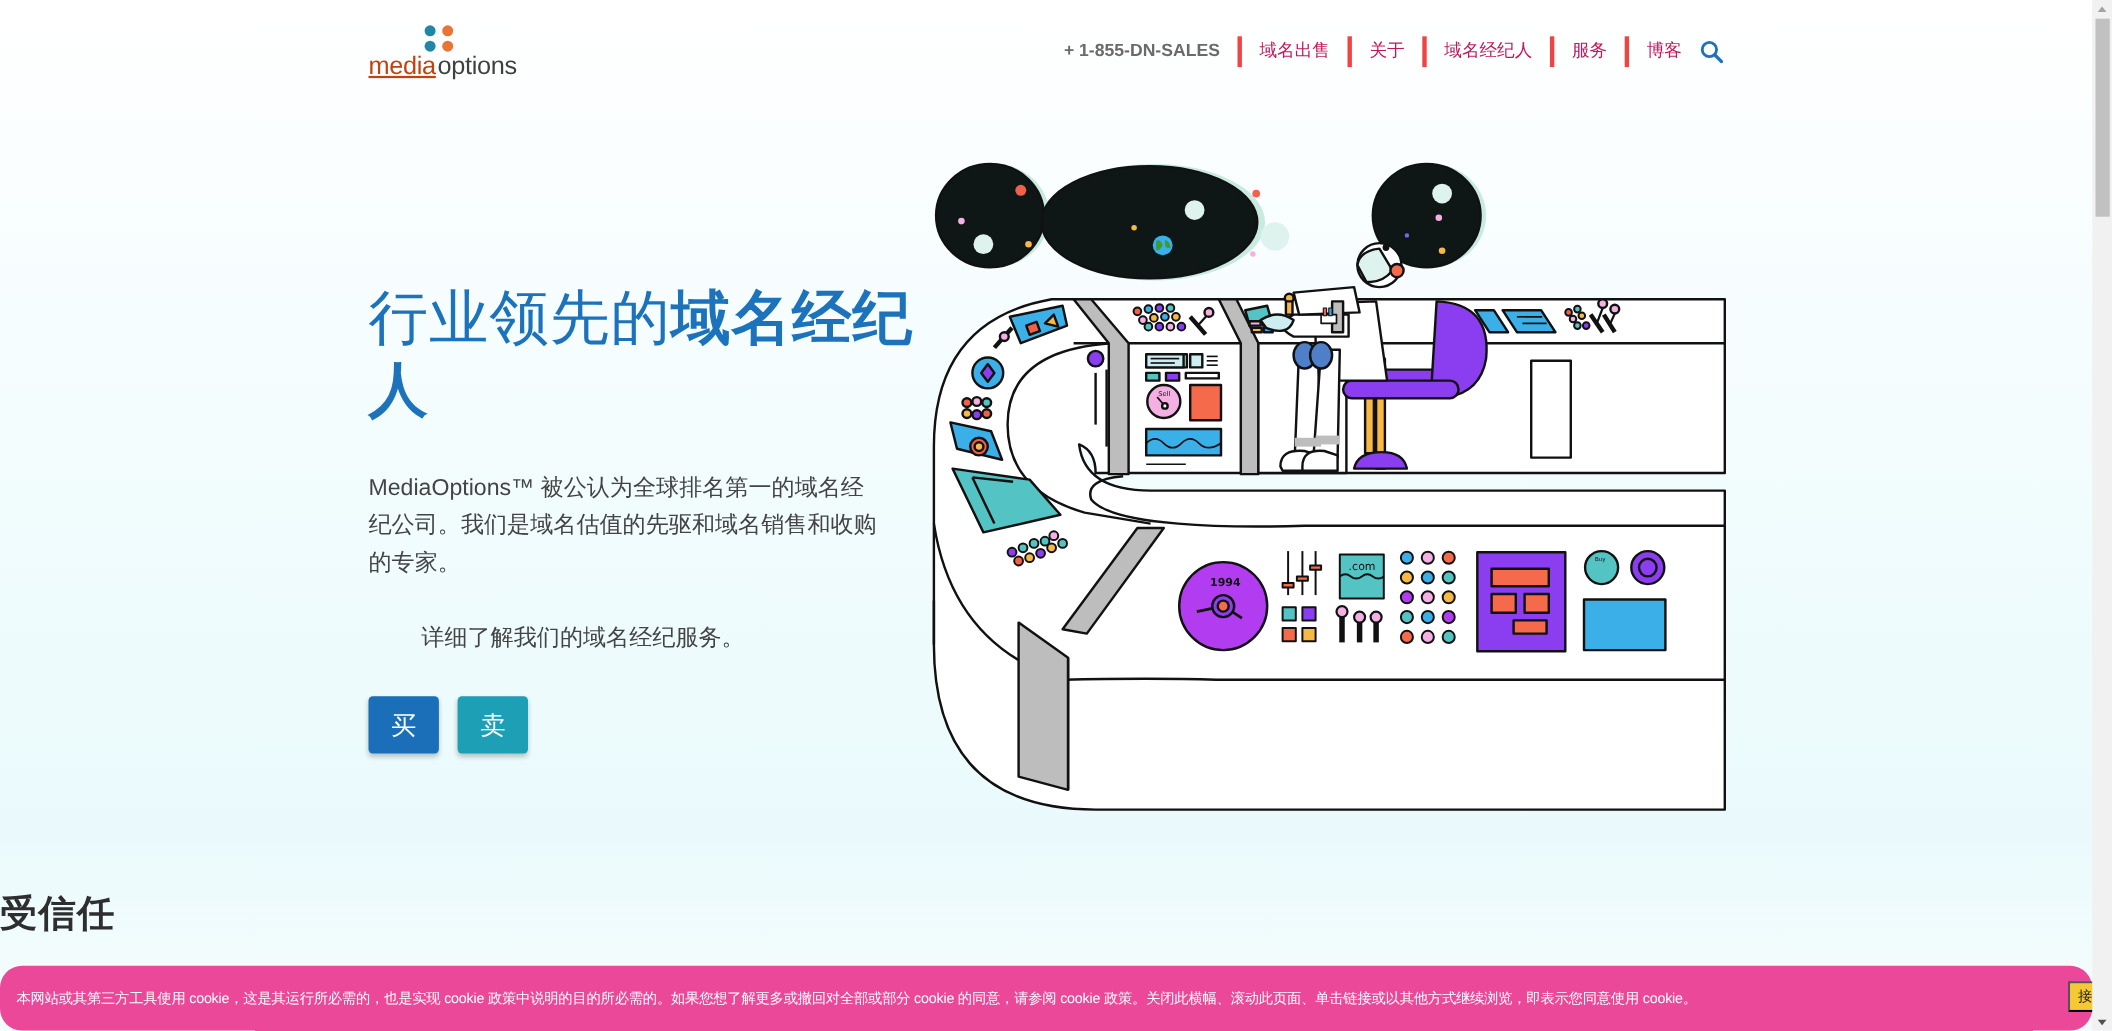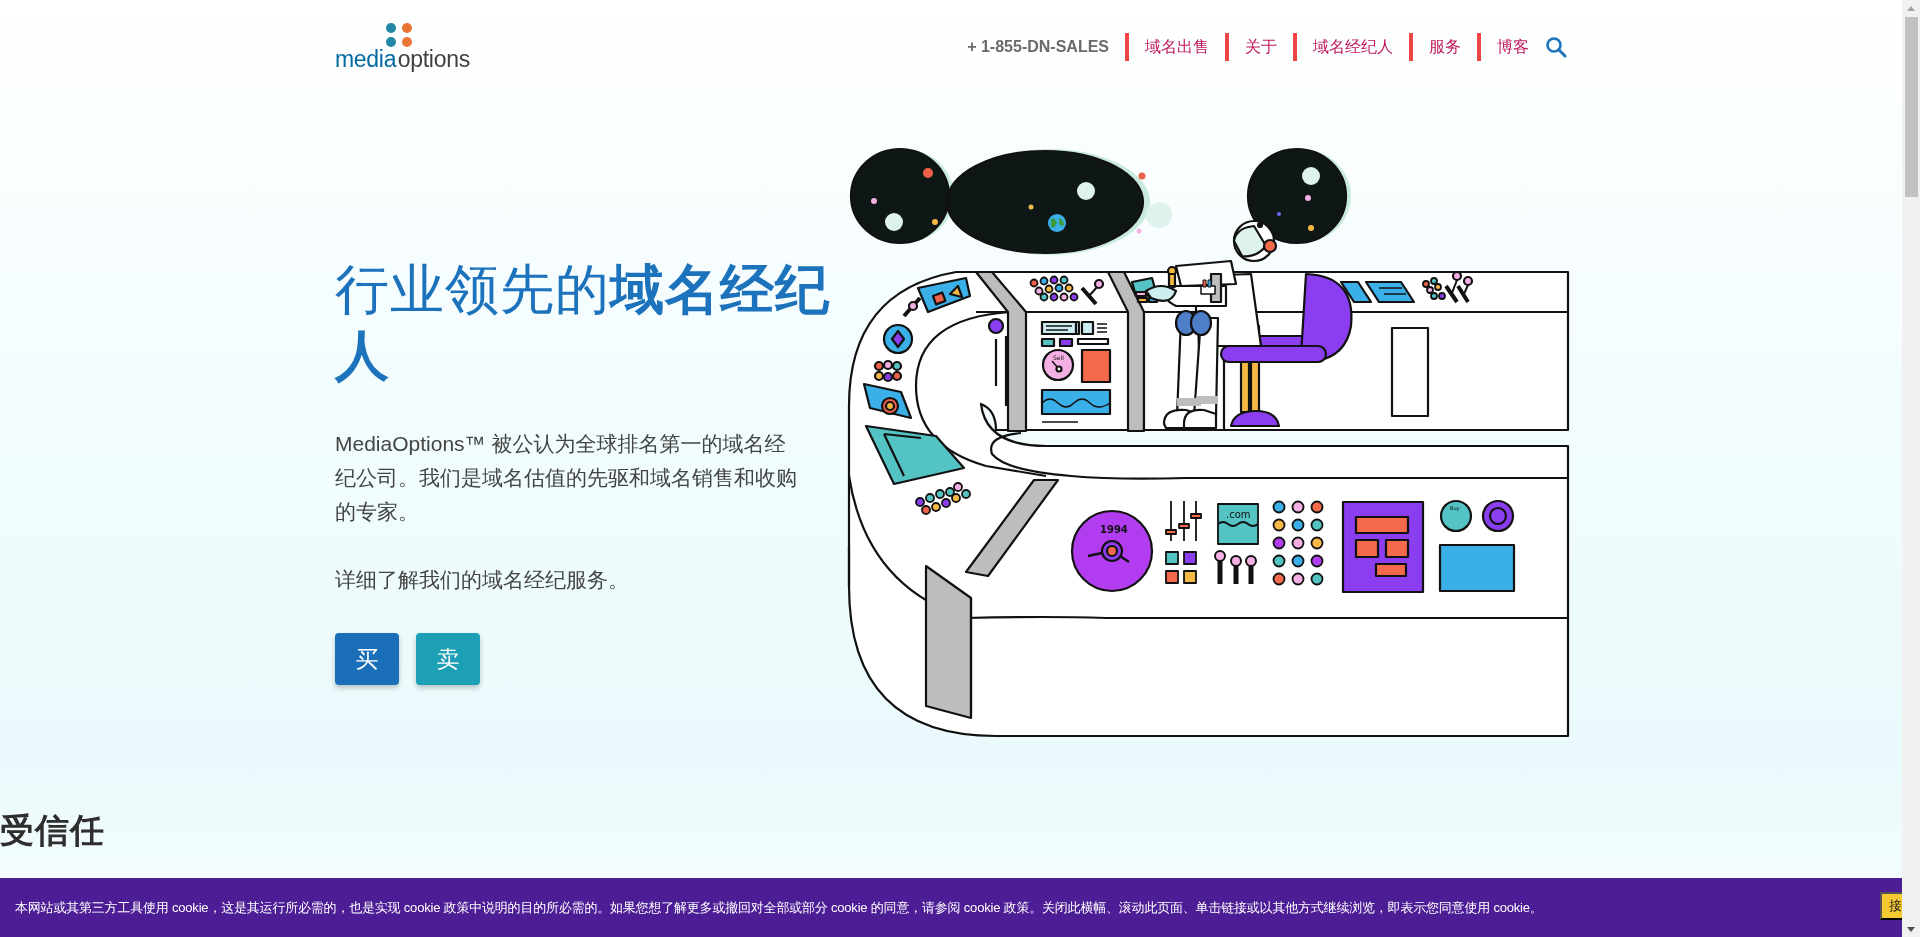--- a/index.html
+++ b/index.html
@@ -15,46 +15,46 @@
   
   .header { position: absolute; left: 335px; top: 0; width: 1234px; height: 90px; }
   .logo { position: absolute; left: 0; top: 22px; width: 150px; height: 50px; }
   .logo .dots { position: absolute; left: 51px; top: 0; width: 30px; height: 28px; }
   .logo .dot { position: absolute; width: 10px; height: 10px; border-radius: 50%; }
   .logo .d1 { left: 0; top: 1px; background: #2088a4; }
   .logo .d2 { left: 16px; top: 1px; background: #ea7433; }
   .logo .d3 { left: 0; top: 15px; background: #2088a4; }
   .logo .d4 { left: 16px; top: 15px; background: #ea7433; }
   .logo .word { position: absolute; left: 0; top: 24px; font-size: 23px; letter-spacing: -0.3px; white-space: nowrap; }
-  .logo .w1 { color: #0369a1; }
+  .logo .w1 { color: #c2410c; text-decoration: underline; }
   .logo .w2 { color: #404040; }
 
   .nav { position: absolute; right: 0; top: 30px; display: flex; align-items: center; height: 34px; text-align: right; }
   .nav-item { font-size: 16px; color: #be185d; padding: 0 16px; height: 28px; line-height: 28px; border-left: 4px solid #ef4444; cursor: pointer; white-space: nowrap; }
   .nav-item.phone { border-left: none; font-weight: bold; color: #6a6a6a; padding-left: 0; }
   .nav-item.last { padding-right: 14px; }
   .search-btn { width: 26px; height: 28px; display: flex; align-items: center; justify-content: center; cursor: pointer; }
 
   
   .hero-left { position: absolute; left: 335px; top: 236px; width: 500px; }
   .hero-title { font-size: 54px; line-height: 66px; color: #1c73bc; font-weight: normal; letter-spacing: 1px; margin-top: 20px; }
   .hero-title .bold { font-weight: bold; }
   .hero-desc { margin-top: 39px; font-size: 21px; line-height: 34px; color: #444; width: 470px; }
-  .hero-link { margin-top: 34px; font-size: 21px; line-height: 34px; color: #444; }
+  .hero-link { margin-top: 34px; font-size: 21px; line-height: 34px; color: #444; margin-left: 48px; }
   .cta { margin-top: 36px; display: flex; gap: 17px; }
   .btn { width: 64px; height: 52px; border-radius: 4px; color: #fff; font-size: 23px; display: flex; align-items: center; justify-content: center; box-shadow: 0 3px 5px rgba(0,0,0,0.22); cursor: pointer; border: none; }
   .btn.buy { background: #1b6fb8; }
   .btn.sell { background: #1d9fb5; }
 
   .illustration { position: absolute; left: 846px; top: 146px; width: 726px; height: 594px; }
 
   .section-title { position: absolute; left: 0; width: 1902px; top: 808px; text-align: left; font-size: 34px; font-weight: bold; color: #2e2e2e; letter-spacing: 1px; }
 
   
-  .cookie { position: absolute; left: 0; top: 878px; width: 1902px; height: 59px; background: #4c1d95; display: flex; align-items: center; }
+  .cookie { position: absolute; left: 0; top: 878px; width: 1902px; height: 59px; background: #ec4899; display: flex; align-items: center; border-radius: 20px; }
   .cookie-text { position: absolute; left: 15px; top: 21px; font-size: 13px; color: #ffffff; white-space: nowrap; letter-spacing: -0.2px; }
   .cookie-accept { position: absolute; left: 1844px; top: 14px; width: 44px; height: 28px; background: #f6c832; color: #222; font-size: 13px; display: flex; align-items: center; justify-content: center; cursor: pointer; border-radius: 1px; margin-left: 36px; }
 
   
   .scrollbar { position: absolute; left: 1902px; top: 0; width: 18px; height: 937px; background: #f1f1f1; }
   .scroll-up { position: absolute; left: 0; top: 0; width: 18px; height: 16px; display: flex; align-items: center; justify-content: center; }
   .scroll-thumb { position: absolute; left: 3px; top: 17px; width: 13px; height: 180px; background: #c1c1c1; }
   .scroll-down { position: absolute; left: 0; bottom: 0; width: 18px; height: 16px; display: flex; align-items: center; justify-content: center; }
   .tri-up { width: 0; height: 0; border-left: 4px solid transparent; border-right: 4px solid transparent; border-bottom: 5px solid #a3a3a3; }
   .tri-down { width: 0; height: 0; border-left: 4px solid transparent; border-right: 4px solid transparent; border-top: 5px solid #505050; }

